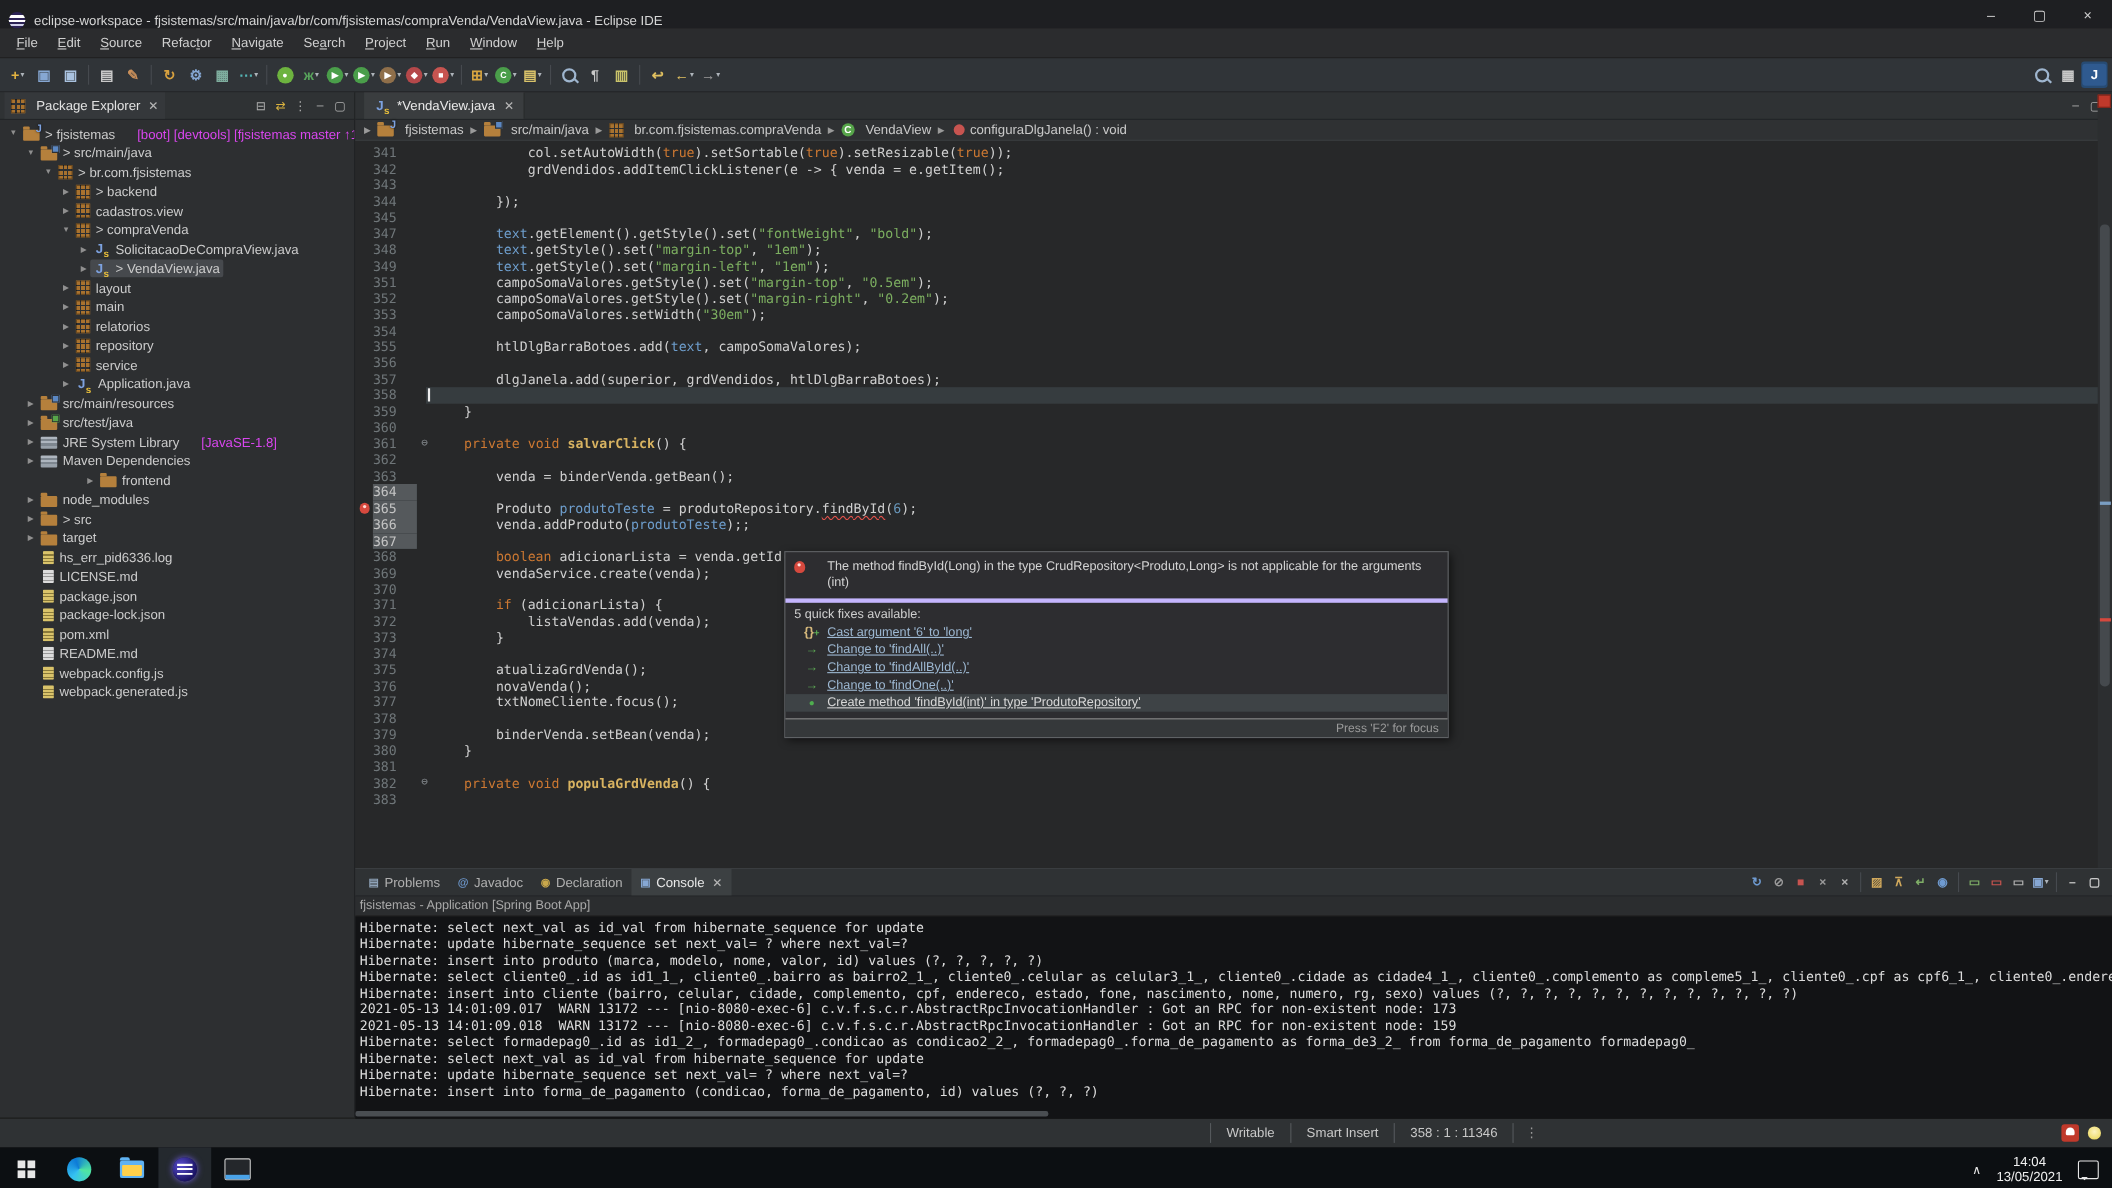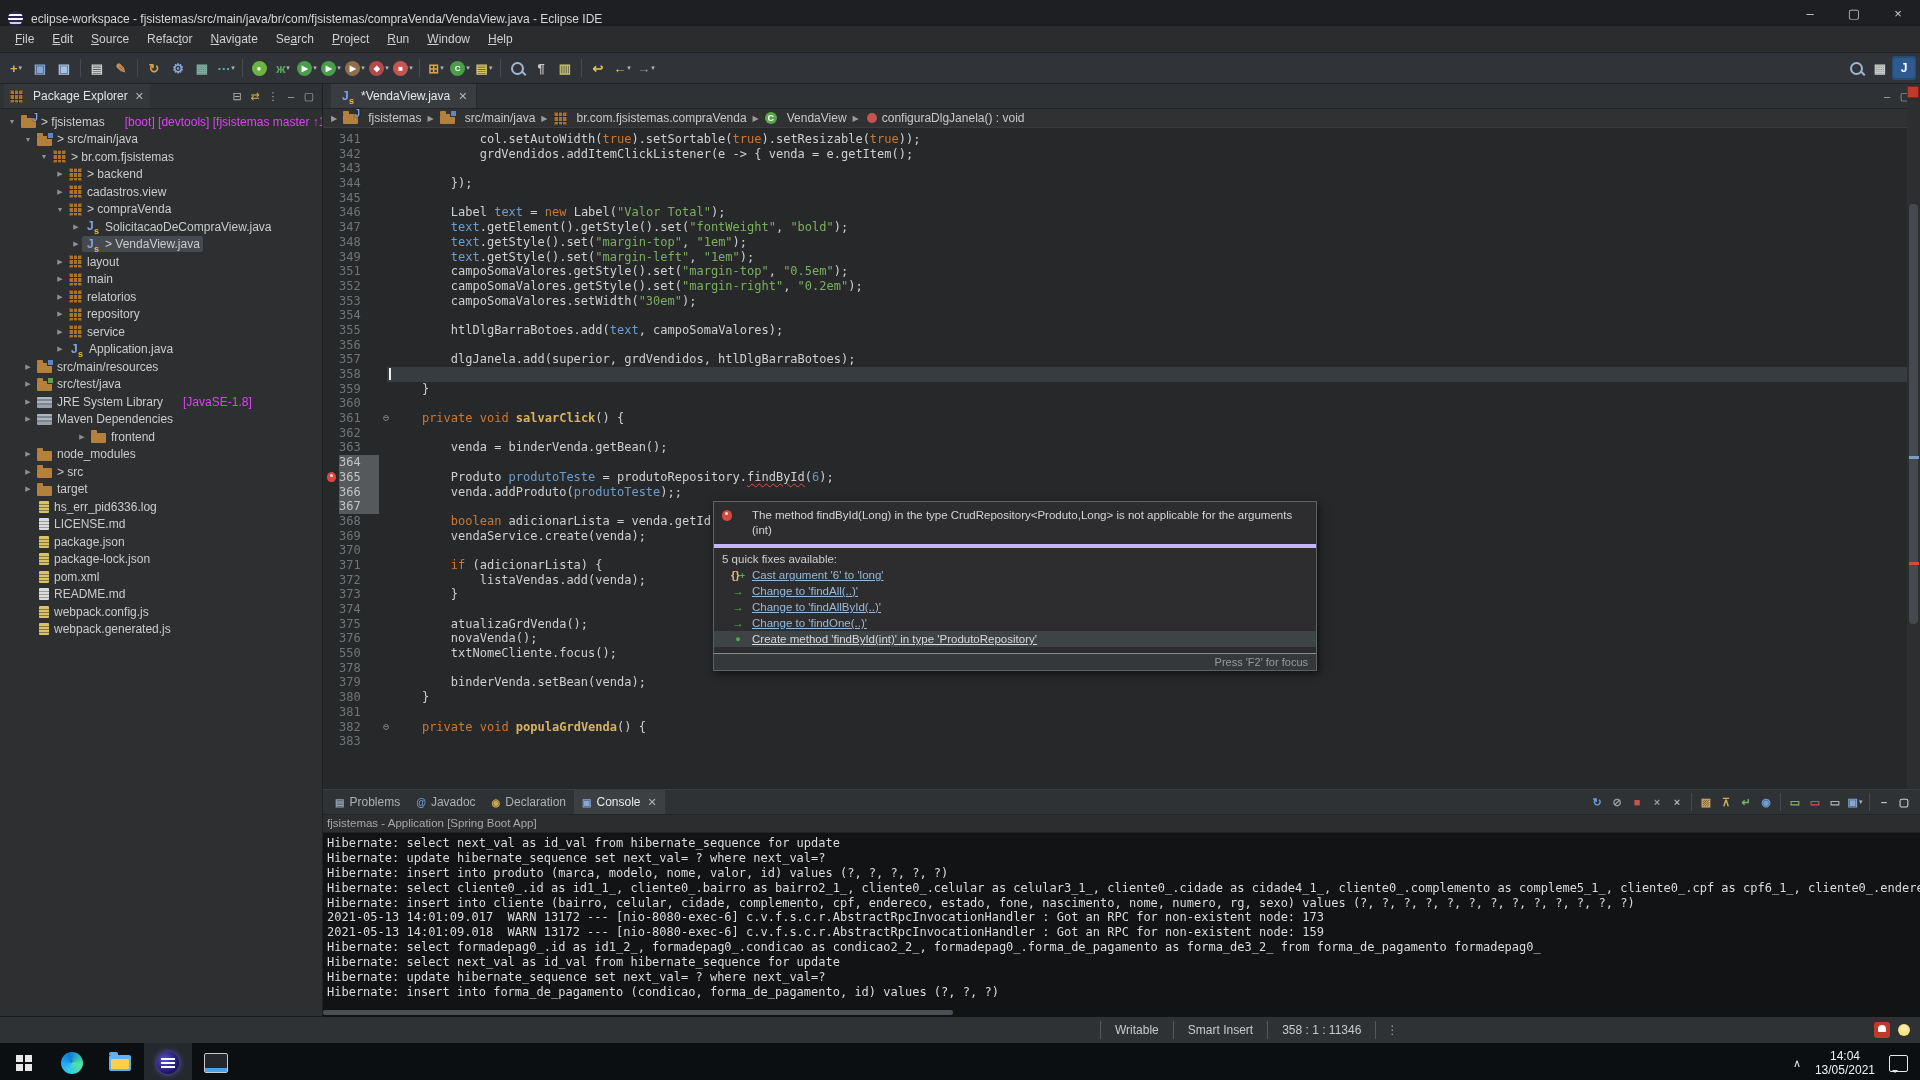--- a/index.html
+++ b/index.html
@@ -583,26 +583,20 @@
               <span class="ctext">        });</span>
             </div>
             <div class="crow">
               <span class="emargin"></span>
               <span class="lnum">345</span>
               <span class="fold"></span>
               <span class="ctext"></span>
             </div>
             <div class="crow">
               <span class="emargin"></span>
-              <span class="lnum">346</span>
-              <span class="fold"></span>
-              <span class="ctext">        Label <span class="f">text</span> = <span class="k">new</span> Label(<span class="s">"Valor Total"</span>);</span>
-            </div>
-            <div class="crow">
-              <span class="emargin"></span>
               <span class="lnum">347</span>
               <span class="fold"></span>
               <span class="ctext">        <span class="f">text</span>.getElement().getStyle().set(<span class="s">"fontWeight"</span>, <span class="s">"bold"</span>);</span>
             </div>
             <div class="crow">
               <span class="emargin"></span>
               <span class="lnum">348</span>
               <span class="fold"></span>
               <span class="ctext">        <span class="f">text</span>.getStyle().set(<span class="s">"margin-top"</span>, <span class="s">"1em"</span>);</span>
             </div>
@@ -766,21 +760,21 @@
               <span class="ctext">        atualizaGrdVenda();</span>
             </div>
             <div class="crow">
               <span class="emargin"></span>
               <span class="lnum">376</span>
               <span class="fold"></span>
               <span class="ctext">        novaVenda();</span>
             </div>
             <div class="crow">
               <span class="emargin"></span>
-              <span class="lnum">550</span>
+              <span class="lnum">377</span>
               <span class="fold"></span>
               <span class="ctext">        txtNomeCliente.focus();</span>
             </div>
             <div class="crow">
               <span class="emargin"></span>
               <span class="lnum">378</span>
               <span class="fold"></span>
               <span class="ctext"></span>
             </div>
             <div class="crow">

